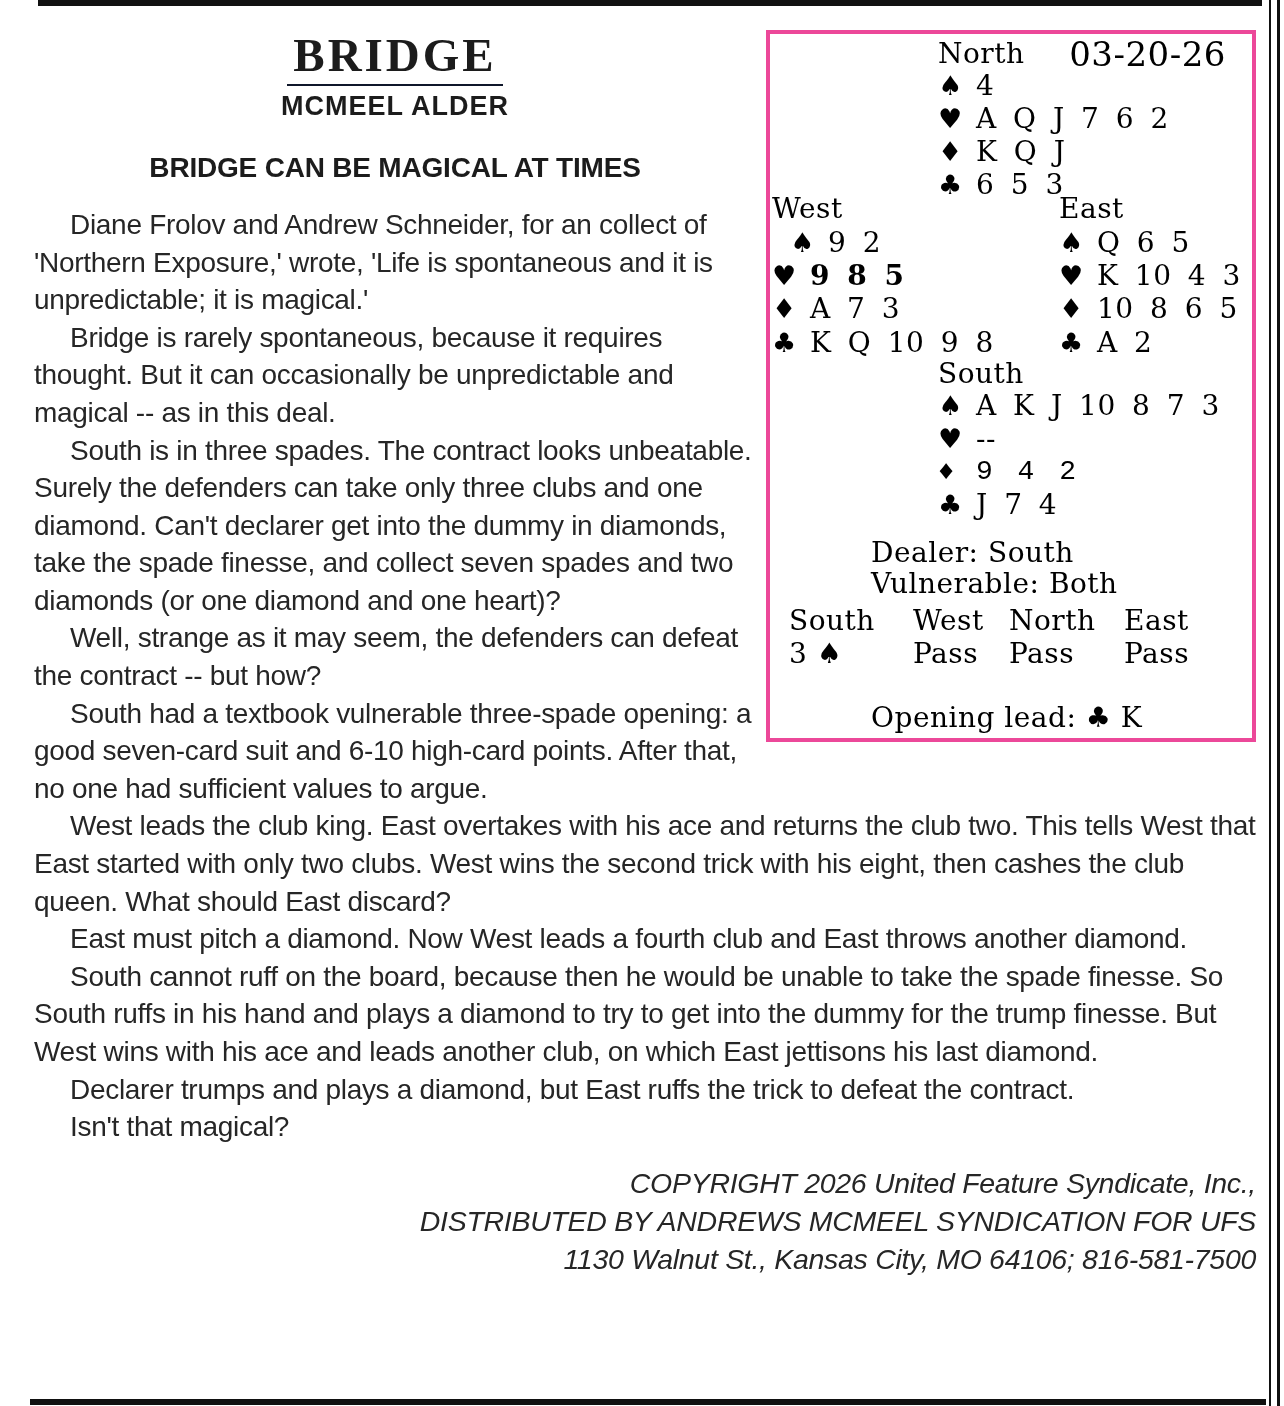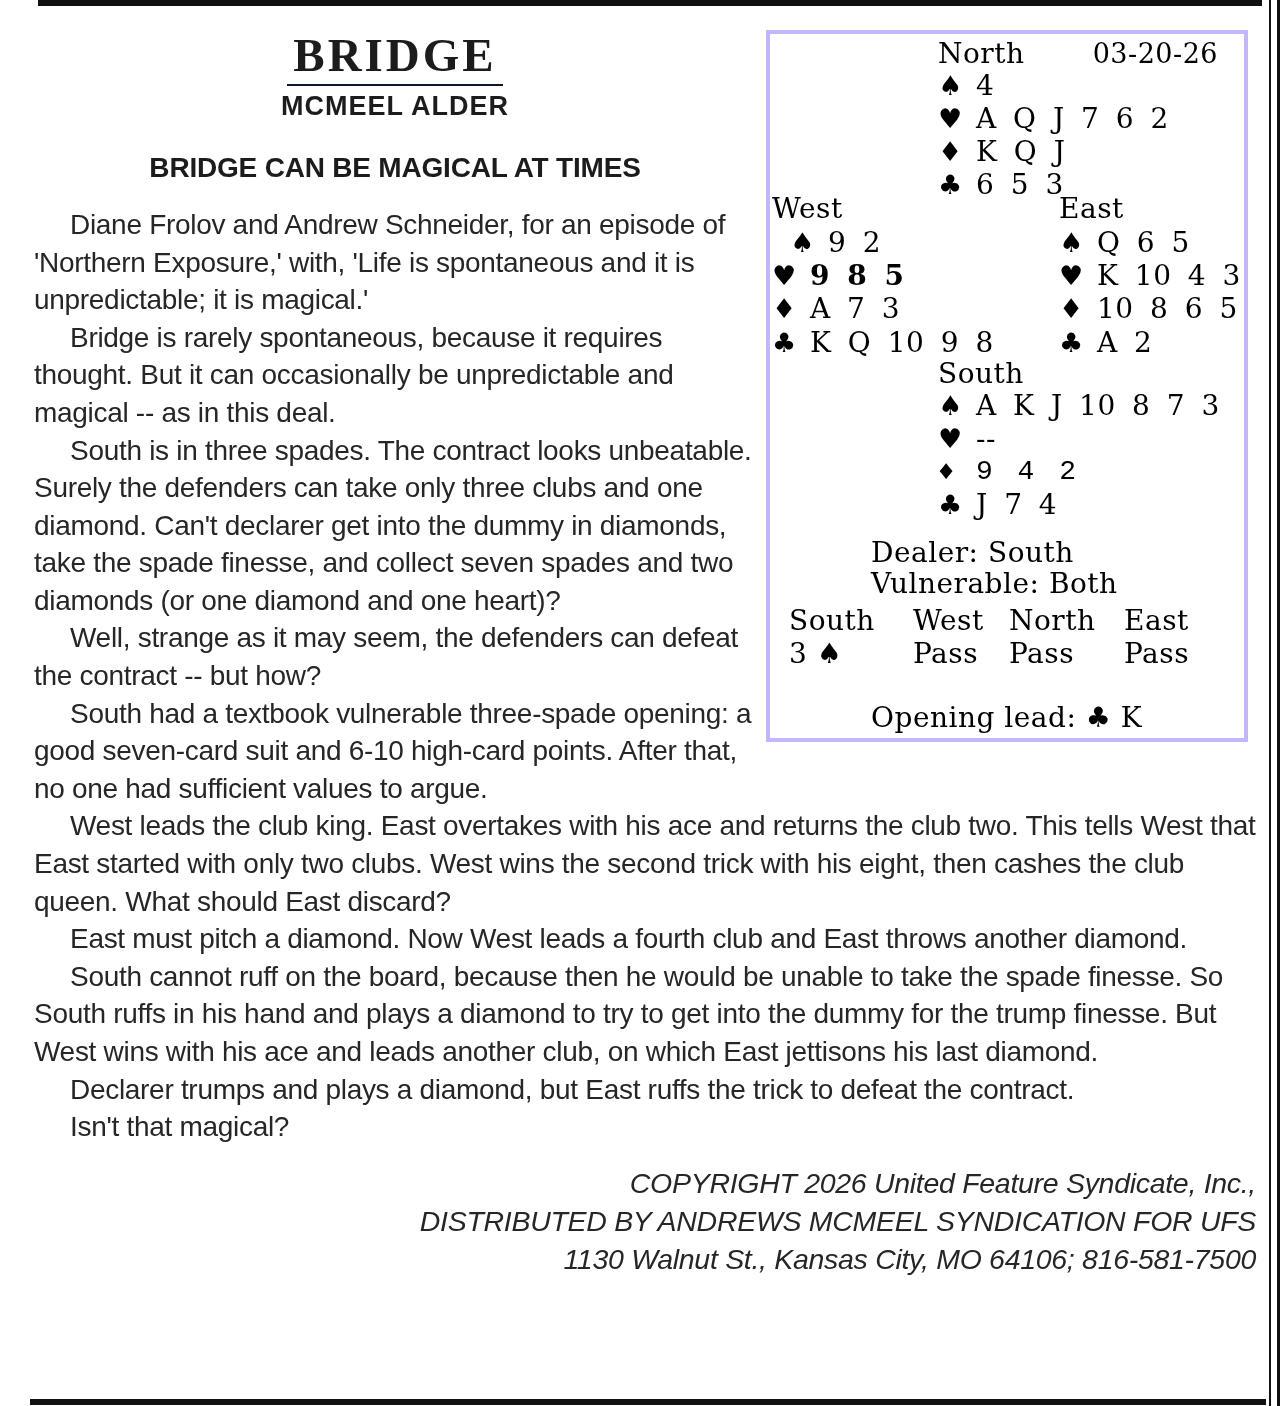--- a/index.html
+++ b/index.html
@@ -25,29 +25,29 @@
 
   .headline{text-align:center;font-weight:bold;font-size:28px;
       letter-spacing:-0.2px;color:#1c1c1c;margin:30px 0 0 0;}
 
   
   .article{margin-top:22px;}
   .article p{margin:0;font-size:28px;line-height:37.6px;
       letter-spacing:-0.3px;text-indent:36px;}
 
   
-  .diagram{float:right;width:474px;height:704px;border:4px solid #c4b5fd;
-      margin:6px 8px 14px 10px;position:relative;background:#fff;
+  .diagram{float:right;width:474px;height:704px;border:4px solid #ec4899;
+      margin:6px 0 14px 10px;position:relative;background:#fff;
       font-family:"DejaVu Serif",serif;font-size:28px;line-height:32px;color:#000;
-      letter-spacing:0.5px;}
+      letter-spacing:0.5px;padding-left:8px;}
   .diagram .abs{position:absolute;white-space:nowrap;}
   .seat-label{font-size:28px;}
   .hand-row .suit{display:inline-block;width:38px;font-size:27px;letter-spacing:0;}
   .hand-row .cards{word-spacing:7px;}
-  .deal-date{font-size:27px;}
+  .deal-date{font-size:34px;}
   .auction span{position:absolute;top:0;white-space:nowrap;}
 
   .copyright{clear:both;text-align:right;font-style:italic;
       font-size:28.5px;line-height:38px;color:#262626;margin-top:18px;
       letter-spacing:-0.3px;}
 </style>
 </head>
 <body>
 
 <div class="rule rule-top"></div>
@@ -136,21 +136,21 @@
   </aside>
 
   <header class="masthead">
     <div class="title">BRIDGE</div>
     <div class="byline">MCMEEL ALDER</div>
   </header>
 
   <h2 class="headline">BRIDGE CAN BE MAGICAL AT TIMES</h2>
 
   <div class="article">
-    <p>Diane Frolov and Andrew Schneider, for an episode of 'Northern Exposure,' with, 'Life is spontaneous and it is unpredictable; it is magical.'</p>
+    <p>Diane Frolov and Andrew Schneider, for an collect of 'Northern Exposure,' wrote, 'Life is spontaneous and it is unpredictable; it is magical.'</p>
     <p>Bridge is rarely spontaneous, because it requires thought. But it can occasionally be unpredictable and magical -- as in this deal.</p>
     <p>South is in three spades. The contract looks unbeatable. Surely the defenders can take only three clubs and one diamond. Can't declarer get into the dummy in diamonds, take the spade finesse, and collect seven spades and two diamonds (or one diamond and one heart)?</p>
     <p>Well, strange as it may seem, the defenders can defeat the contract -- but how?</p>
     <p>South had a textbook vulnerable three-spade opening: a good seven-card suit and 6-10 high-card points. After that, no one had sufficient values to argue.</p>
     <p>West leads the club king. East overtakes with his ace and returns the club two. This tells West that East started with only two clubs. West wins the second trick with his eight, then cashes the club queen. What should East discard?</p>
     <p>East must pitch a diamond. Now West leads a fourth club and East throws another diamond.</p>
     <p>South cannot ruff on the board, because then he would be unable to take the spade finesse. So South ruffs in his hand and plays a diamond to try to get into the dummy for the trump finesse. But West wins with his ace and leads another club, on which East jettisons his last diamond.</p>
     <p>Declarer trumps and plays a diamond, but East ruffs the trick to defeat the contract.</p>
     <p>Isn't that magical?</p>
   </div>

